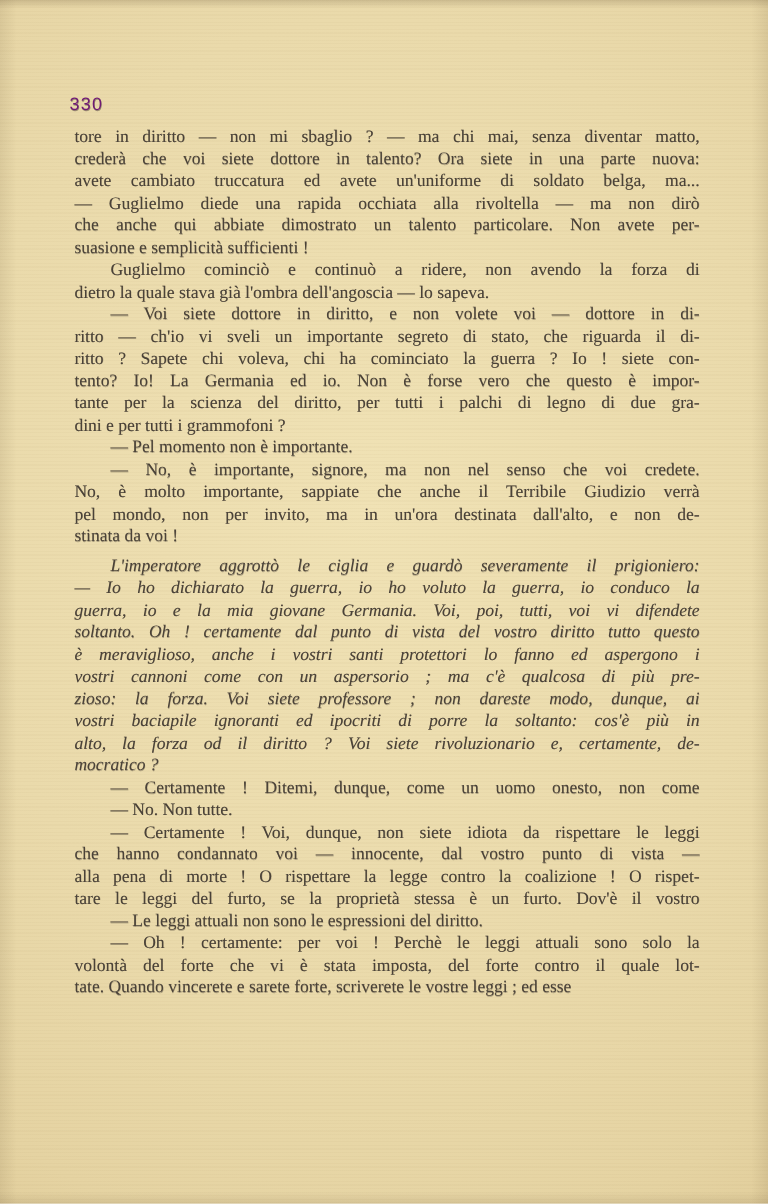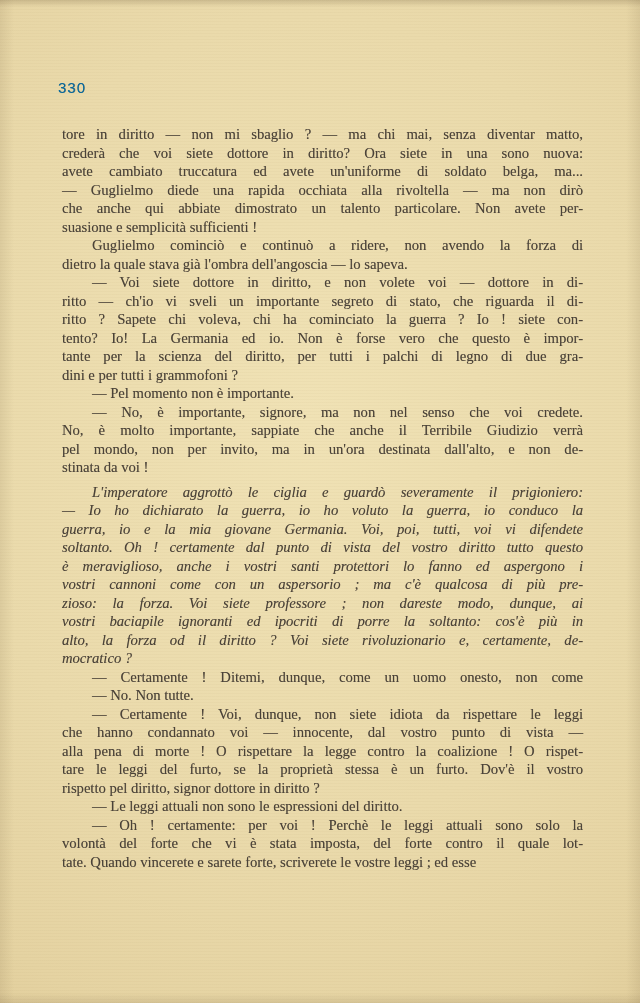--- a/index.html
+++ b/index.html
@@ -32,27 +32,27 @@
       linear-gradient(270deg, rgba(90, 70, 40, 0.10) 0px, rgba(90, 70, 40, 0.0) 14px);
     pointer-events: none;
   }
   .page-number {
     position: absolute;
     left: 58px;
     top: 79px;
     font-family: "Liberation Sans", "DejaVu Sans", sans-serif;
     font-size: 15px;
     letter-spacing: 1px;
-    color: #0369a1;
+    color: #701a75;
     text-shadow: 0.3px 0.3px 0.4px rgba(62, 56, 46, 0.45);
   }
   .text-block {
     position: absolute;
     left: 62px;
-    top: 125px;
+    top: 105px;
     width: 521px;
     font-size: 14.6px;
     line-height: 18.5px;
     color: #4a4238;
     text-shadow: 0.25px 0.25px 0.35px rgba(74, 66, 56, 0.40);
   }
   .para {
     margin: 0;
   }
   .para.space-before {
@@ -74,21 +74,21 @@
 </head>
 <body>
 
 <div class="paper"></div>
 
 <div class="page-number">330</div>
 
 <div class="text-block" style="color: rgb(74, 66, 56);">
     <div class="para">
       <div class="line">tore in diritto — non mi sbaglio ? — ma chi mai, senza diventar matto,</div>
-      <div class="line">crederà che voi siete dottore in diritto? Ora siete in una sono nuova:</div>
+      <div class="line">crederà che voi siete dottore in talento? Ora siete in una parte nuova:</div>
       <div class="line">avete cambiato truccatura ed avete un'uniforme di soldato belga, ma...</div>
       <div class="line">— Guglielmo diede una rapida occhiata alla rivoltella — ma non dirò</div>
       <div class="line">che anche qui abbiate dimostrato un talento particolare. Non avete per-</div>
       <div class="line last">suasione e semplicità sufficienti !</div>
     </div>
     <div class="para">
       <div class="line indent">Guglielmo cominciò e continuò a ridere, non avendo la forza di</div>
       <div class="line last">dietro la quale stava già l'ombra dell'angoscia — lo sapeva.</div>
     </div>
     <div class="para">
@@ -124,21 +124,20 @@
       <div class="line indent">— Certamente ! Ditemi, dunque, come un uomo onesto, non come</div>
     </div>
     <div class="para">
       <div class="line last indent">— No. Non tutte.</div>
     </div>
     <div class="para">
       <div class="line indent">— Certamente ! Voi, dunque, non siete idiota da rispettare le leggi</div>
       <div class="line">che hanno condannato voi — innocente, dal vostro punto di vista —</div>
       <div class="line">alla pena di morte ! O rispettare la legge contro la coalizione ! O rispet-</div>
       <div class="line">tare le leggi del furto, se la proprietà stessa è un furto. Dov'è il vostro</div>
-      <div class="line last">rispetto pel diritto, signor dottore in diritto ?</div>
     </div>
     <div class="para">
       <div class="line last indent">— Le leggi attuali non sono le espressioni del diritto.</div>
     </div>
     <div class="para">
       <div class="line indent">— Oh ! certamente: per voi ! Perchè le leggi attuali sono solo la</div>
       <div class="line">volontà del forte che vi è stata imposta, del forte contro il quale lot-</div>
       <div class="line last">tate. Quando vincerete e sarete forte, scriverete le vostre leggi ; ed esse</div>
     </div>
   </div>

